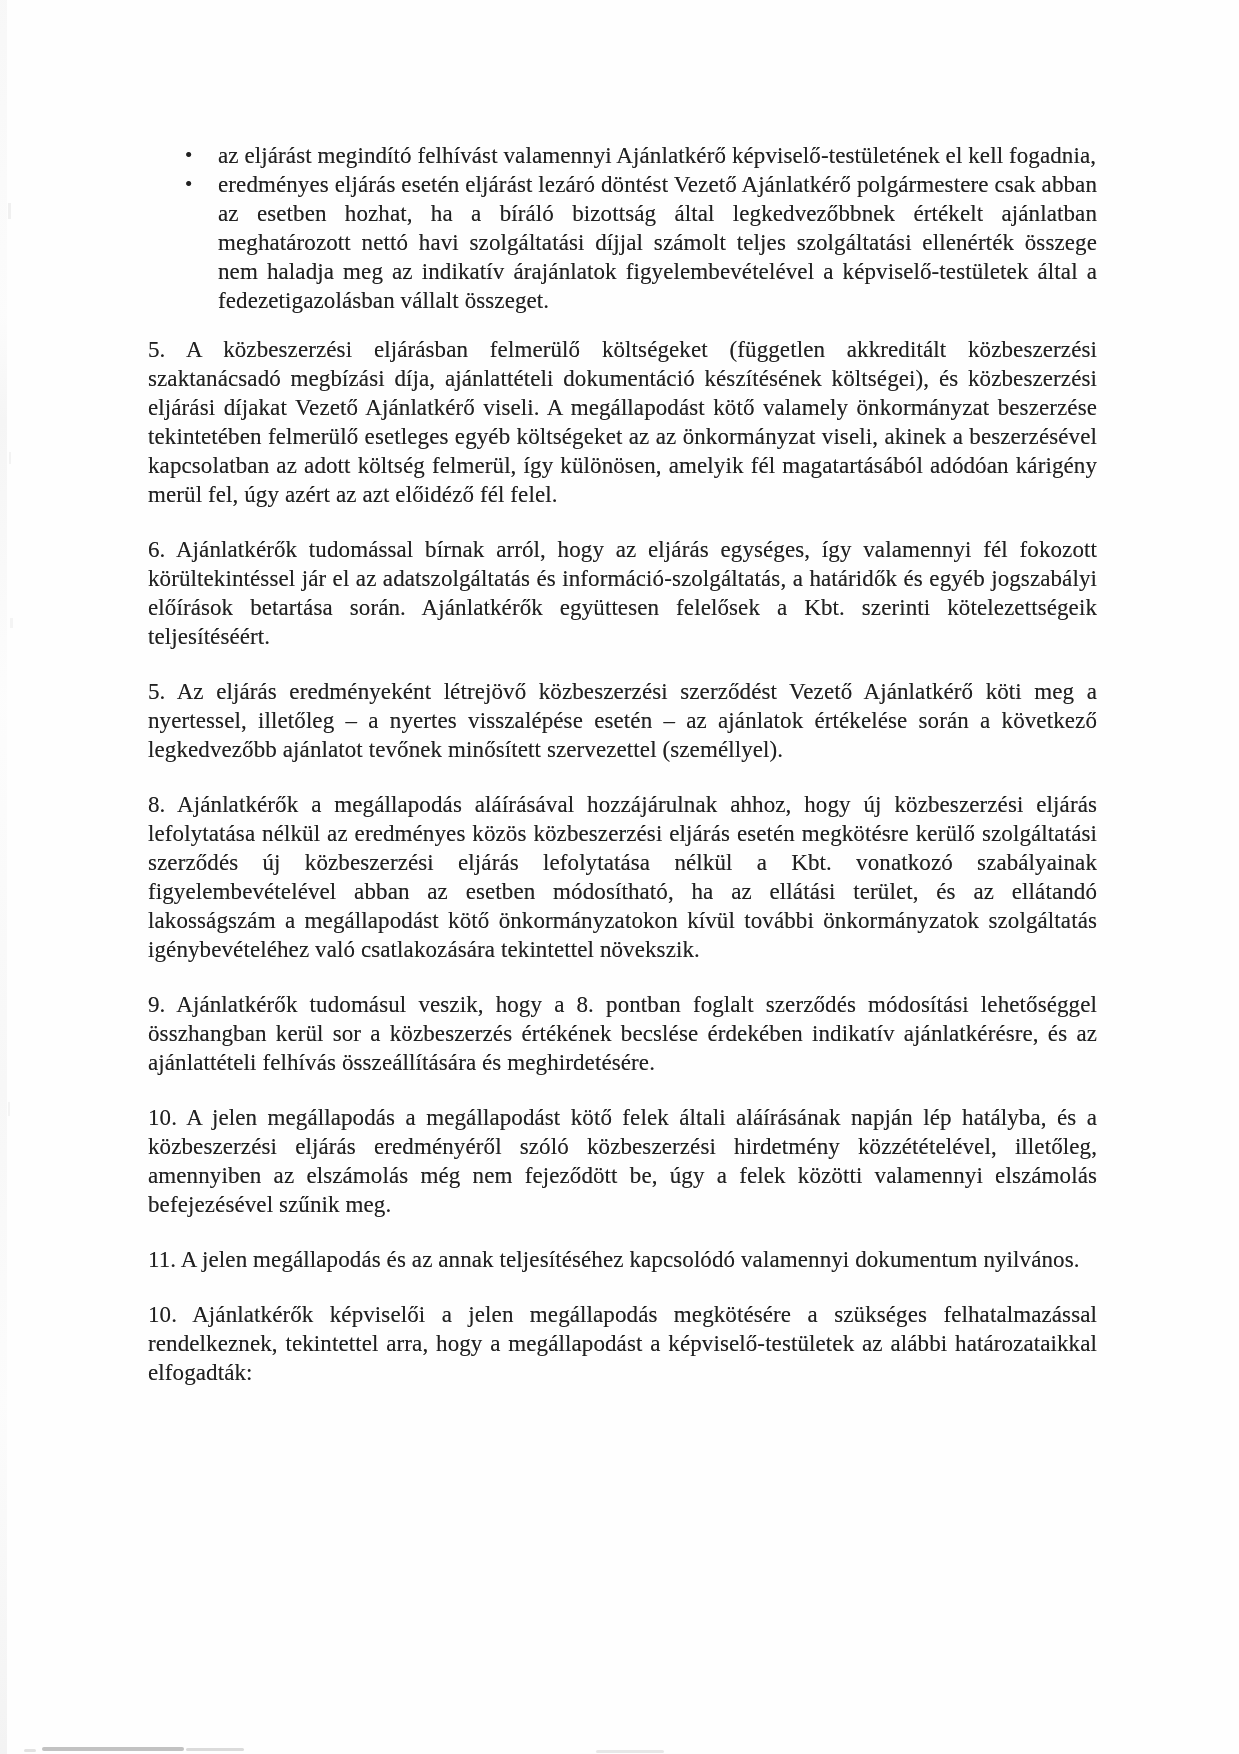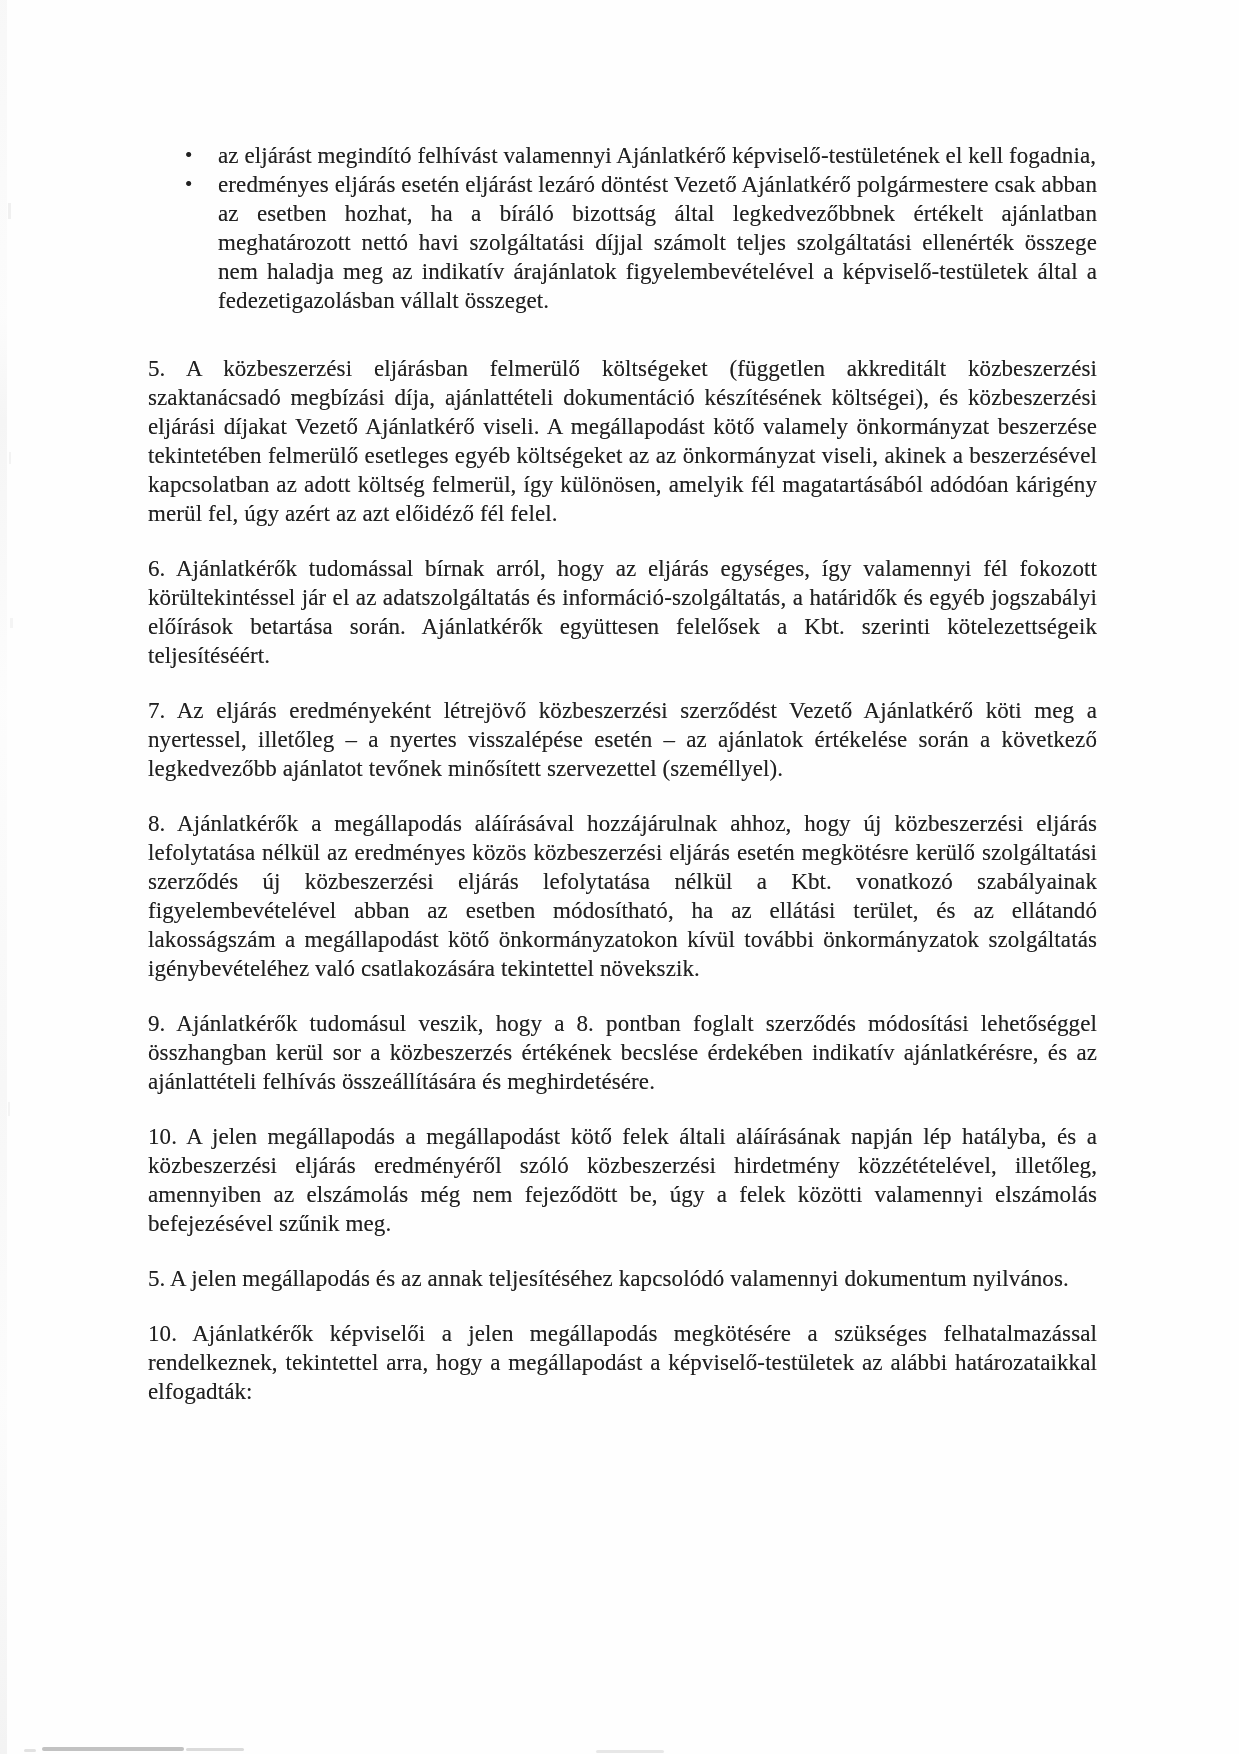--- a/index.html
+++ b/index.html
@@ -44,21 +44,21 @@
     font-size: 21px;
     line-height: 29px;
   }
   p.para {
     margin: 26px 0 0 0;
   }
   p.para.cont {
     margin-top: 0;
   }
   p.first-after-list {
-    margin-top: 39px;
+    margin-top: 20px;
   }
   
   .edge-strip {
     position: absolute;
     left: 0;
     top: 0;
     width: 7px;
     height: 100%;
     background: linear-gradient(180deg,
       rgba(190,190,190,0.10) 0%,
@@ -98,25 +98,25 @@
         <span>az eljárást megindító felhívást valamennyi Ajánlatkérő képviselő-testületének el kell fogadnia,</span>
       </li>
       <li>
         <span class="dot">•</span>
         <span>eredményes eljárás esetén eljárást lezáró döntést Vezető Ajánlatkérő polgármestere csak abban az esetben hozhat, ha a bíráló bizottság által legkedvezőbbnek értékelt ajánlatban meghatározott nettó havi szolgáltatási díjjal számolt teljes szolgáltatási ellenérték összege nem haladja meg az indikatív árajánlatok figyelembevételével a képviselő-testületek által a fedezetigazolásban vállalt összeget.</span>
       </li>
     </ul>
 
     <p class="para first-after-list">5. A közbeszerzési eljárásban felmerülő költségeket (független akkreditált közbeszerzési szaktanácsadó megbízási díja, ajánlattételi dokumentáció készítésének költségei), és közbeszerzési eljárási díjakat Vezető Ajánlatkérő viseli. A megállapodást kötő valamely önkormányzat beszerzése tekintetében felmerülő esetleges egyéb költségeket az az önkormányzat viseli, akinek a beszerzésével kapcsolatban az adott költség felmerül, így különösen, amelyik fél magatartásából adódóan kárigény merül fel, úgy azért az azt előidéző fél felel.</p>
     <p class="para">6. Ajánlatkérők tudomással bírnak arról, hogy az eljárás egységes, így valamennyi fél fokozott körültekintéssel jár el az adatszolgáltatás és információ-szolgáltatás, a határidők és egyéb jogszabályi előírások betartása során. Ajánlatkérők együttesen felelősek a Kbt. szerinti kötelezettségeik teljesítéséért.</p>
-    <p class="para">7. Az eljárás eredményeként létrejövő közbeszerzési szerződést Vezető Ajánlatkérő köti meg a nyertessel, illetőleg – a nyertes visszalépése esetén – az ajánlatok értékelése során a következő legkedvezőbb ajánlatot tevőnek minősített szervezettel (személlyel).</p>
+    <p class="para">5. Az eljárás eredményeként létrejövő közbeszerzési szerződést Vezető Ajánlatkérő köti meg a nyertessel, illetőleg – a nyertes visszalépése esetén – az ajánlatok értékelése során a következő legkedvezőbb ajánlatot tevőnek minősített szervezettel (személlyel).</p>
     <p class="para">8. Ajánlatkérők a megállapodás aláírásával hozzájárulnak ahhoz, hogy új közbeszerzési eljárás lefolytatása nélkül az eredményes közös közbeszerzési eljárás esetén megkötésre kerülő szolgáltatási szerződés új közbeszerzési eljárás lefolytatása nélkül a Kbt. vonatkozó szabályainak figyelembevételével abban az esetben módosítható, ha az ellátási terület, és az ellátandó lakosságszám a megállapodást kötő önkormányzatokon kívül további önkormányzatok szolgáltatás igénybevételéhez való csatlakozására tekintettel növekszik.</p>
     <p class="para">9. Ajánlatkérők tudomásul veszik, hogy a 8. pontban foglalt szerződés módosítási lehetőséggel összhangban kerül sor a közbeszerzés értékének becslése érdekében indikatív ajánlatkérésre, és az ajánlattételi felhívás összeállítására és meghirdetésére.</p>
     <p class="para">10. A jelen megállapodás a megállapodást kötő felek általi aláírásának napján lép hatályba, és a közbeszerzési eljárás eredményéről szóló közbeszerzési hirdetmény közzétételével, illetőleg, amennyiben az elszámolás még nem fejeződött be, úgy a felek közötti valamennyi elszámolás befejezésével szűnik meg.</p>
-    <p class="para">5. A jelen megállapodás és az annak teljesítéséhez kapcsolódó valamennyi dokumentum nyilvános.</p>
+    <p class="para">11. A jelen megállapodás és az annak teljesítéséhez kapcsolódó valamennyi dokumentum nyilvános.</p>
     <p class="para">10. Ajánlatkérők képviselői a jelen megállapodás megkötésére a szükséges felhatalmazással rendelkeznek, tekintettel arra, hogy a megállapodást a képviselő-testületek az alábbi határozataikkal elfogadták:</p>
 
   </div>
 
   <div class="edge-strip"></div>
   <div class="speck speck-1"></div>
   <div class="speck speck-2"></div>
   <div class="speck speck-3"></div>
   <div class="speck speck-4"></div>
   <div class="smudge smudge-a"></div>

